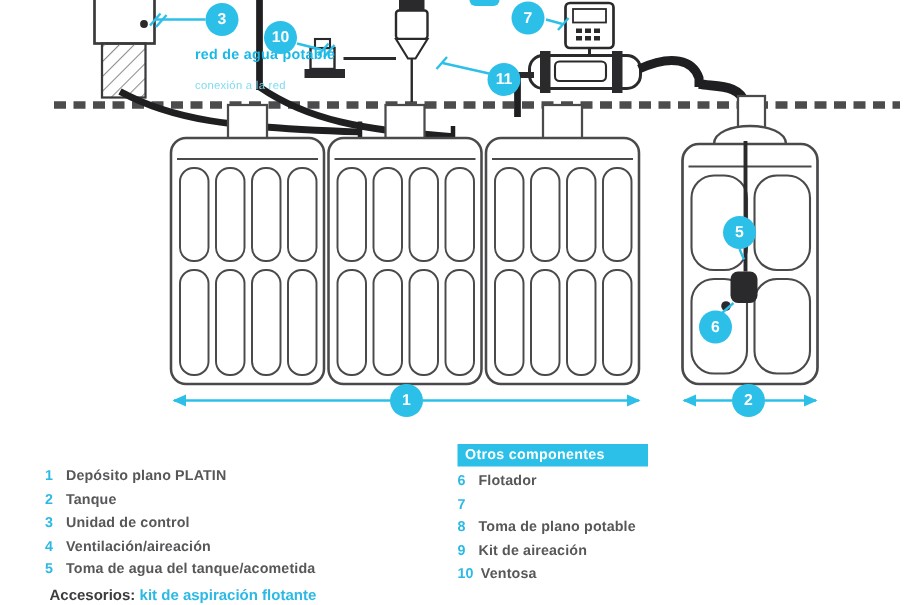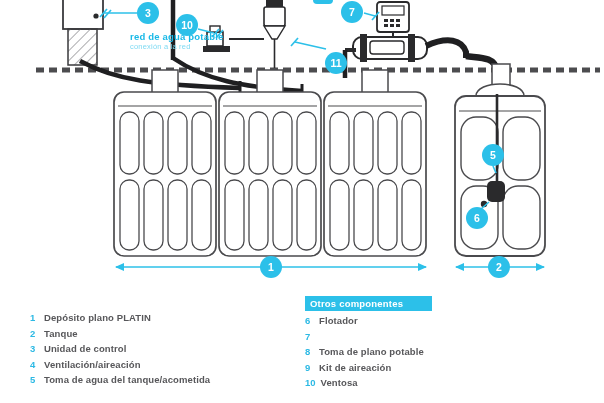--- a/index.html
+++ b/index.html
@@ -7,21 +7,21 @@
   .stage{position:relative;width:604px;height:403px;background:#fff;overflow:hidden;}
   
   .co{position:absolute;width:22px;height:22px;border-radius:50%;background:#2cc0e9;
       color:#fff;font-size:10.5px;font-weight:700;display:flex;align-items:center;
       justify-content:center;line-height:1;z-index:5;}
   .co-partial{position:absolute;width:20px;height:4px;border-radius:0 0 10px 10px;
       background:#2cc0e9;z-index:5;}
   
   .mains-label{position:absolute;left:130px;top:32px;z-index:4;color:#19b9e7;line-height:1;}
   .mains-label .l1{font-size:9.5px;font-weight:700;letter-spacing:.2px;text-align:right;}
-  .mains-label .l2{font-size:7.5px;font-weight:400;color:#7edaf3;margin-top:1px;letter-spacing:.2px;}
+  .mains-label .l2{font-size:7.5px;font-weight:400;color:#7edaf3;margin-top:11px;letter-spacing:.2px;}
   
   .legend{position:absolute;z-index:4;}
   .legend-left{left:30px;top:312px;width:260px;}
   .legend-right{left:305px;top:296px;width:260px;}
   .lg-header{background:#2cc0e9;color:#fff;font-size:9.5px;font-weight:700;
       width:118px;padding:2px 4px 2px 5px;margin-bottom:4px;letter-spacing:.2px;}
   .lg-row{display:flex;gap:5px;margin-bottom:4.5px;align-items:baseline;}
   .lg-num{color:#2cb9e4;font-size:9.5px;font-weight:700;min-width:9px;}
   .lg-label{color:#57575a;font-size:9.5px;font-weight:700;letter-spacing:.1px;}
   
@@ -184,21 +184,21 @@
       <line x1="456" y1="267" x2="544" y2="267" stroke-width="1.6"></line>
       <polygon points="455,267 464,263 464,271" stroke="none"></polygon>
       <polygon points="545,267 536,263 536,271" stroke="none"></polygon>
     </g>
   </svg>
 
   
   <div class="co" style="left:137px;top:2px">3</div>
   <div class="co" style="left:176px;top:14px">10</div>
   <div class="co" style="left:341px;top:1px">7</div>
-  <div class="co" style="left:325px;top:52px">11</div>
+  <div class="co" style="left:325px;top:42px">11</div>
   <div class="co" style="left:482px;top:144px">5</div>
   <div class="co" style="left:466px;top:207px">6</div>
   <div class="co" style="left:260px;top:256px">1</div>
   <div class="co" style="left:488px;top:256px">2</div>
   <div class="co-partial" style="left:313px;top:0px"></div>
 
   
   <div class="mains-label">
     <div class="l1">red de agua potable</div>
     <div class="l2">conexión a la red</div>
@@ -246,14 +246,18 @@
       <span class="lg-num">9</span>
       <span class="lg-label">Kit de aireación</span>
     </div>
     <div class="lg-row">
       <span class="lg-num">10</span>
       <span class="lg-label">Ventosa</span>
     </div>
   </div>
 
   
+  <div class="footer">
+    <span class="pre">Accesorios:</span>
+    <span class="lnk">kit de aspiración flotante</span>
+  </div>
 
 </div>
 
 </body></html>

